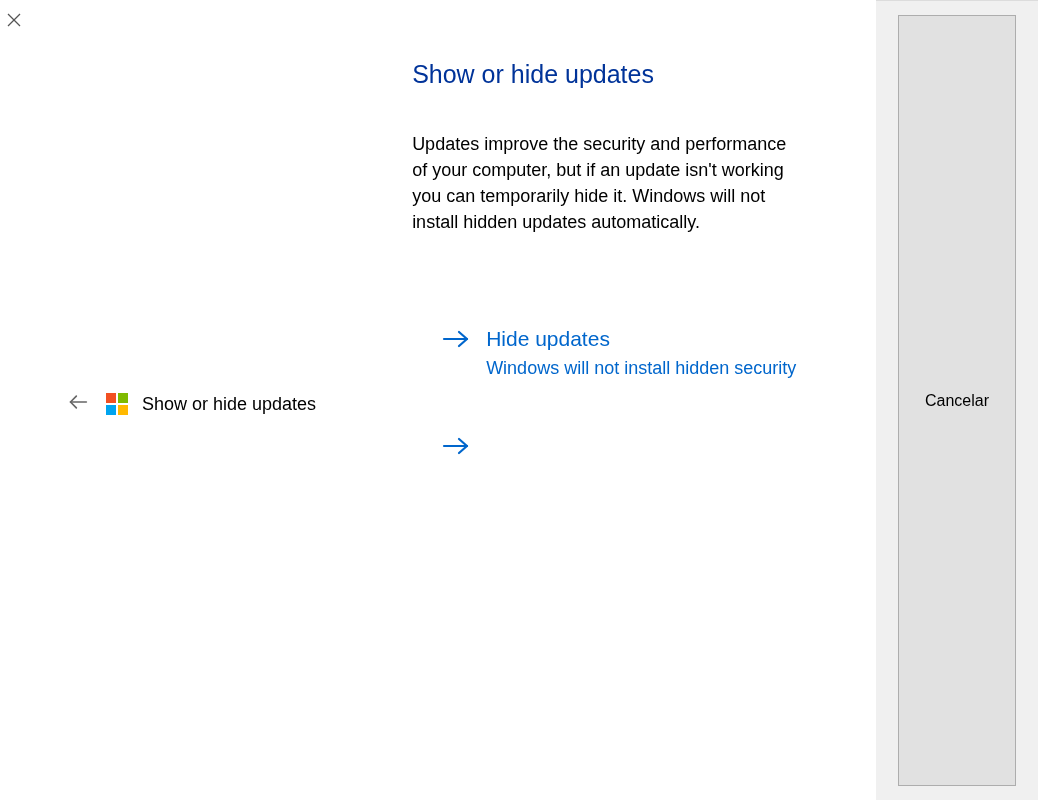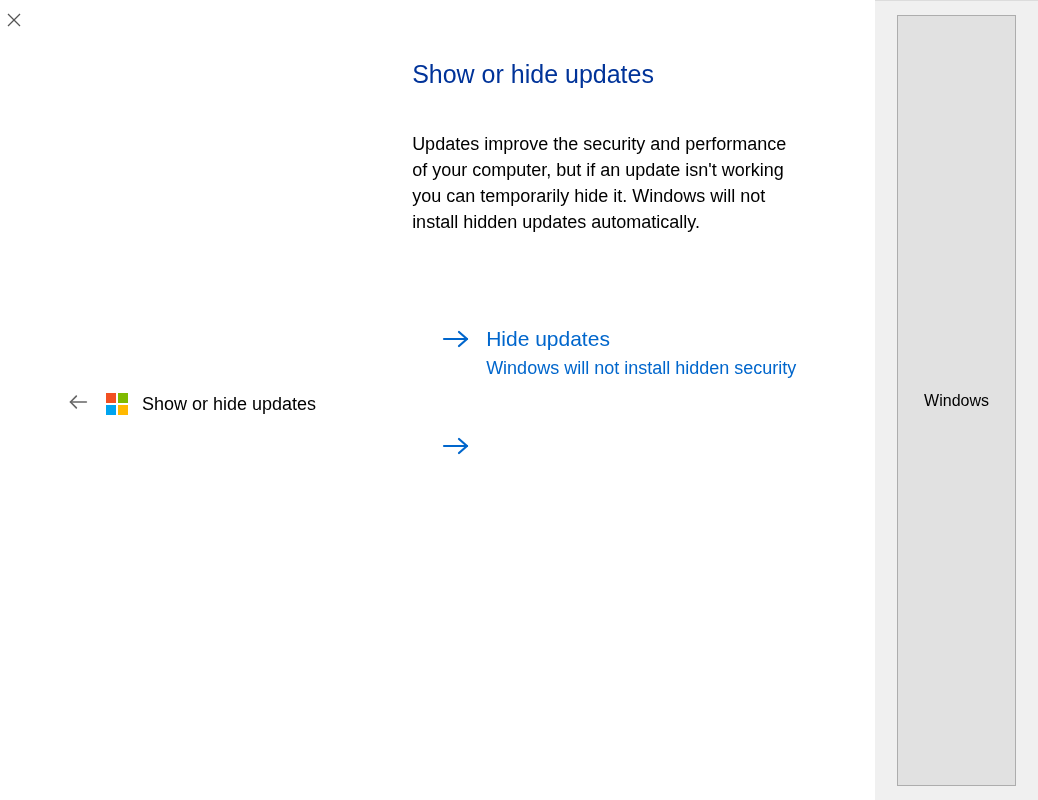--- a/index.html
+++ b/index.html
@@ -209,16 +209,16 @@
             <line x1="2" y1="10" x2="25" y2="10"></line>
             <polyline points="17 3 25 10 17 17"></polyline>
           </svg>
         </span>
       </a>
 
     </div>
   </div>
 
   <div class="footer">
-    <button class="cancel-btn">Windows</button>
+    <button class="cancel-btn">Cancelar</button>
   </div>
 
 </div>
 
 </body></html>

